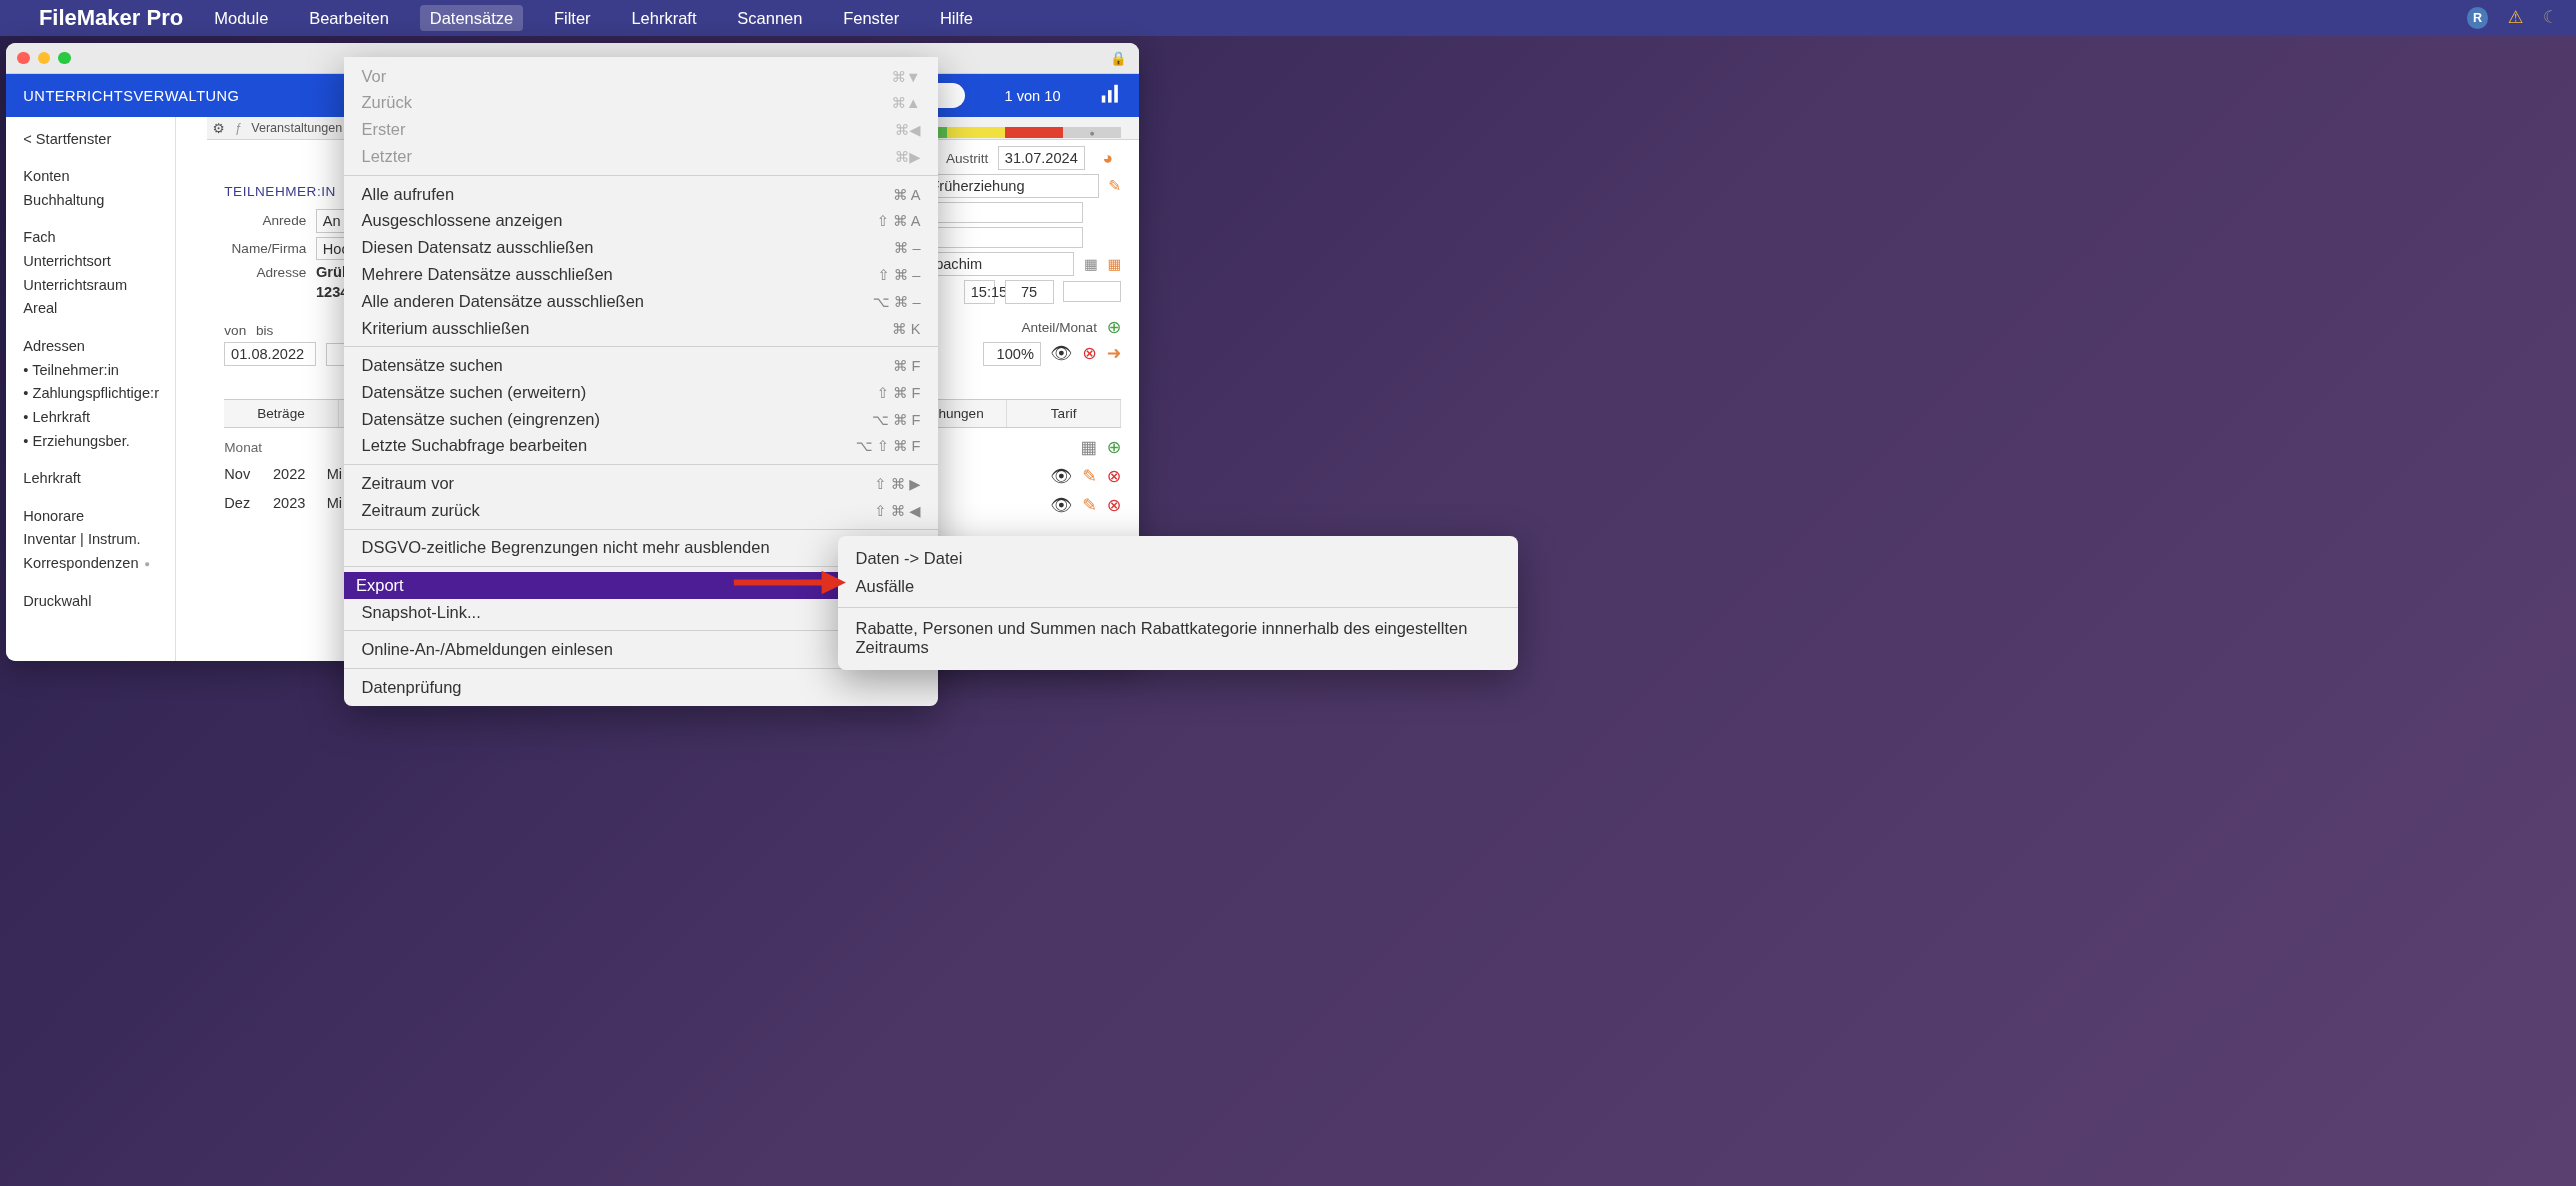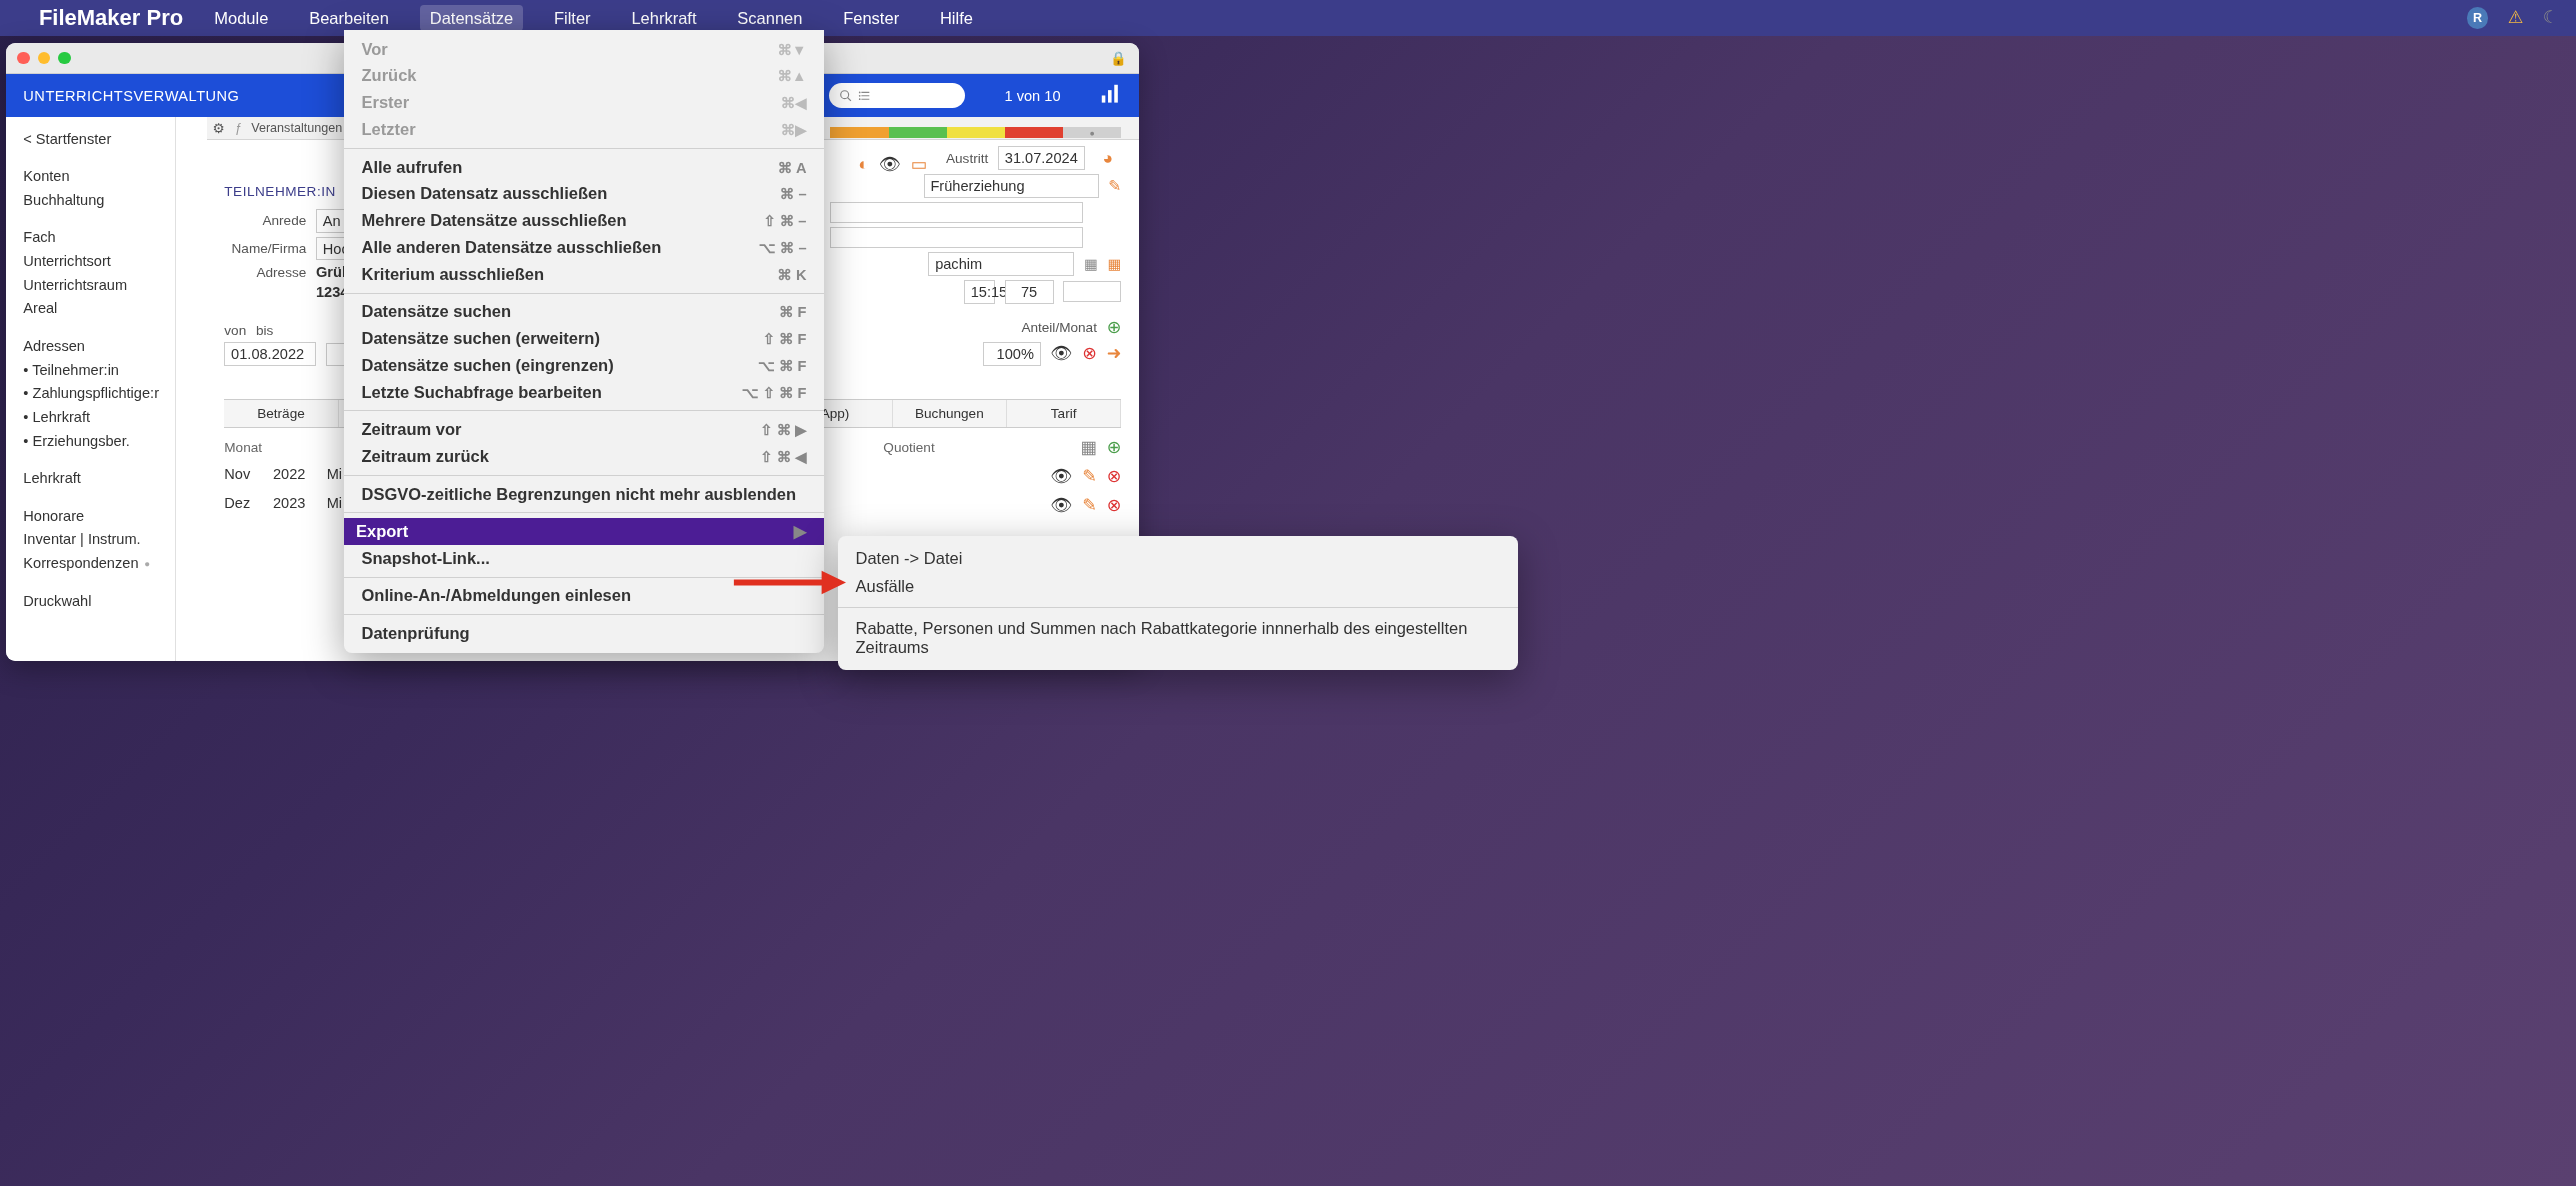--- a/index.html
+++ b/index.html
@@ -51,21 +51,21 @@
 .right-col .label { width: auto; }
 .color-bars { display: flex; height: 11.7px; margin-bottom: 7.8px; }
 .color-bars div { flex: 1; }
 .iconrow { display: flex; gap: 9.7px; align-items: center; margin-bottom: 9.7px; }
 .iconrow span { font-size: 17.5px; }
 .tabrow { display: flex; border-top: 1px solid #ccc; border-bottom: 1px solid #ccc; background: #f5f5f5; font-size: 13.6px; }
 .tabrow .tcol { flex: 1; text-align: center; padding: 5.8px 3.9px; border-right: 1px solid #ddd; }
 .datarow { display: flex; font-size: 14.6px; padding: 3.9px 0; gap: 9.7px; }
 .mini { font-size: 17.5px; }
 
-.dropdown { position: absolute; left: 344px; top: 30px; width: 480px; background: #f2f2f2; border-radius: 0 0 7.8px 7.8px; box-shadow: 0 11.7px 39px rgba(0,0,0,0.35); padding: 5.8px 0; font-size: 16.5px; font-weight: bold; }
+.dropdown { position: absolute; left: 344px; top: 57px; width: 594px; background: #f2f2f2; border-radius: 0 0 7.8px 7.8px; box-shadow: 0 11.7px 39px rgba(0,0,0,0.35); padding: 5.8px 0; font-size: 16.5px; }
 .dropdown .ditem { display: flex; align-items: center; padding: 3.9px 17.5px; color: #333; }
 .dropdown .ditem.disabled { color: #9a9a9a; }
 .dropdown .ditem.highlight { background: #4c1d95; color: #fff; padding-left: 12px; }
 .dropdown .ditem .short { margin-left: auto; color: #888; font-size: 14.6px; }
 .dropdown .ditem.disabled .short { color: #bbb; }
 .dropdown .dsep { height: 1px; background: #d0d0d0; margin: 4.9px 0; }
 .dropdown .arrow { color: #888; margin-left: auto; }
 
 .submenu { position: absolute; left: 838px; top: 536px; width: 680px; background: #f2f2f2; border-radius: 7.8px; box-shadow: 0 11.7px 39px rgba(0,0,0,0.35); padding: 7.8px 0; font-size: 16.5px; }
 .submenu .sitem { padding: 4.9px 17.5px; color: #333; }
@@ -305,20 +305,24 @@
     <div class="ditem disabled">
       <span>Letzter</span>
       <span class="short">⌘▶</span>
     </div>
     <div class="dsep"></div>
     <div class="ditem">
       <span>Alle aufrufen</span>
       <span class="short">⌘ A</span>
     </div>
     <div class="ditem">
+      <span>Ausgeschlossene anzeigen</span>
+      <span class="short">⇧ ⌘ A</span>
+    </div>
+    <div class="ditem">
       <span>Diesen Datensatz ausschließen</span>
       <span class="short">⌘ –</span>
     </div>
     <div class="ditem">
       <span>Mehrere Datensätze ausschließen</span>
       <span class="short">⇧ ⌘ –</span>
     </div>
     <div class="ditem">
       <span>Alle anderen Datensätze ausschließen</span>
       <span class="short">⌥ ⌘ –</span>

